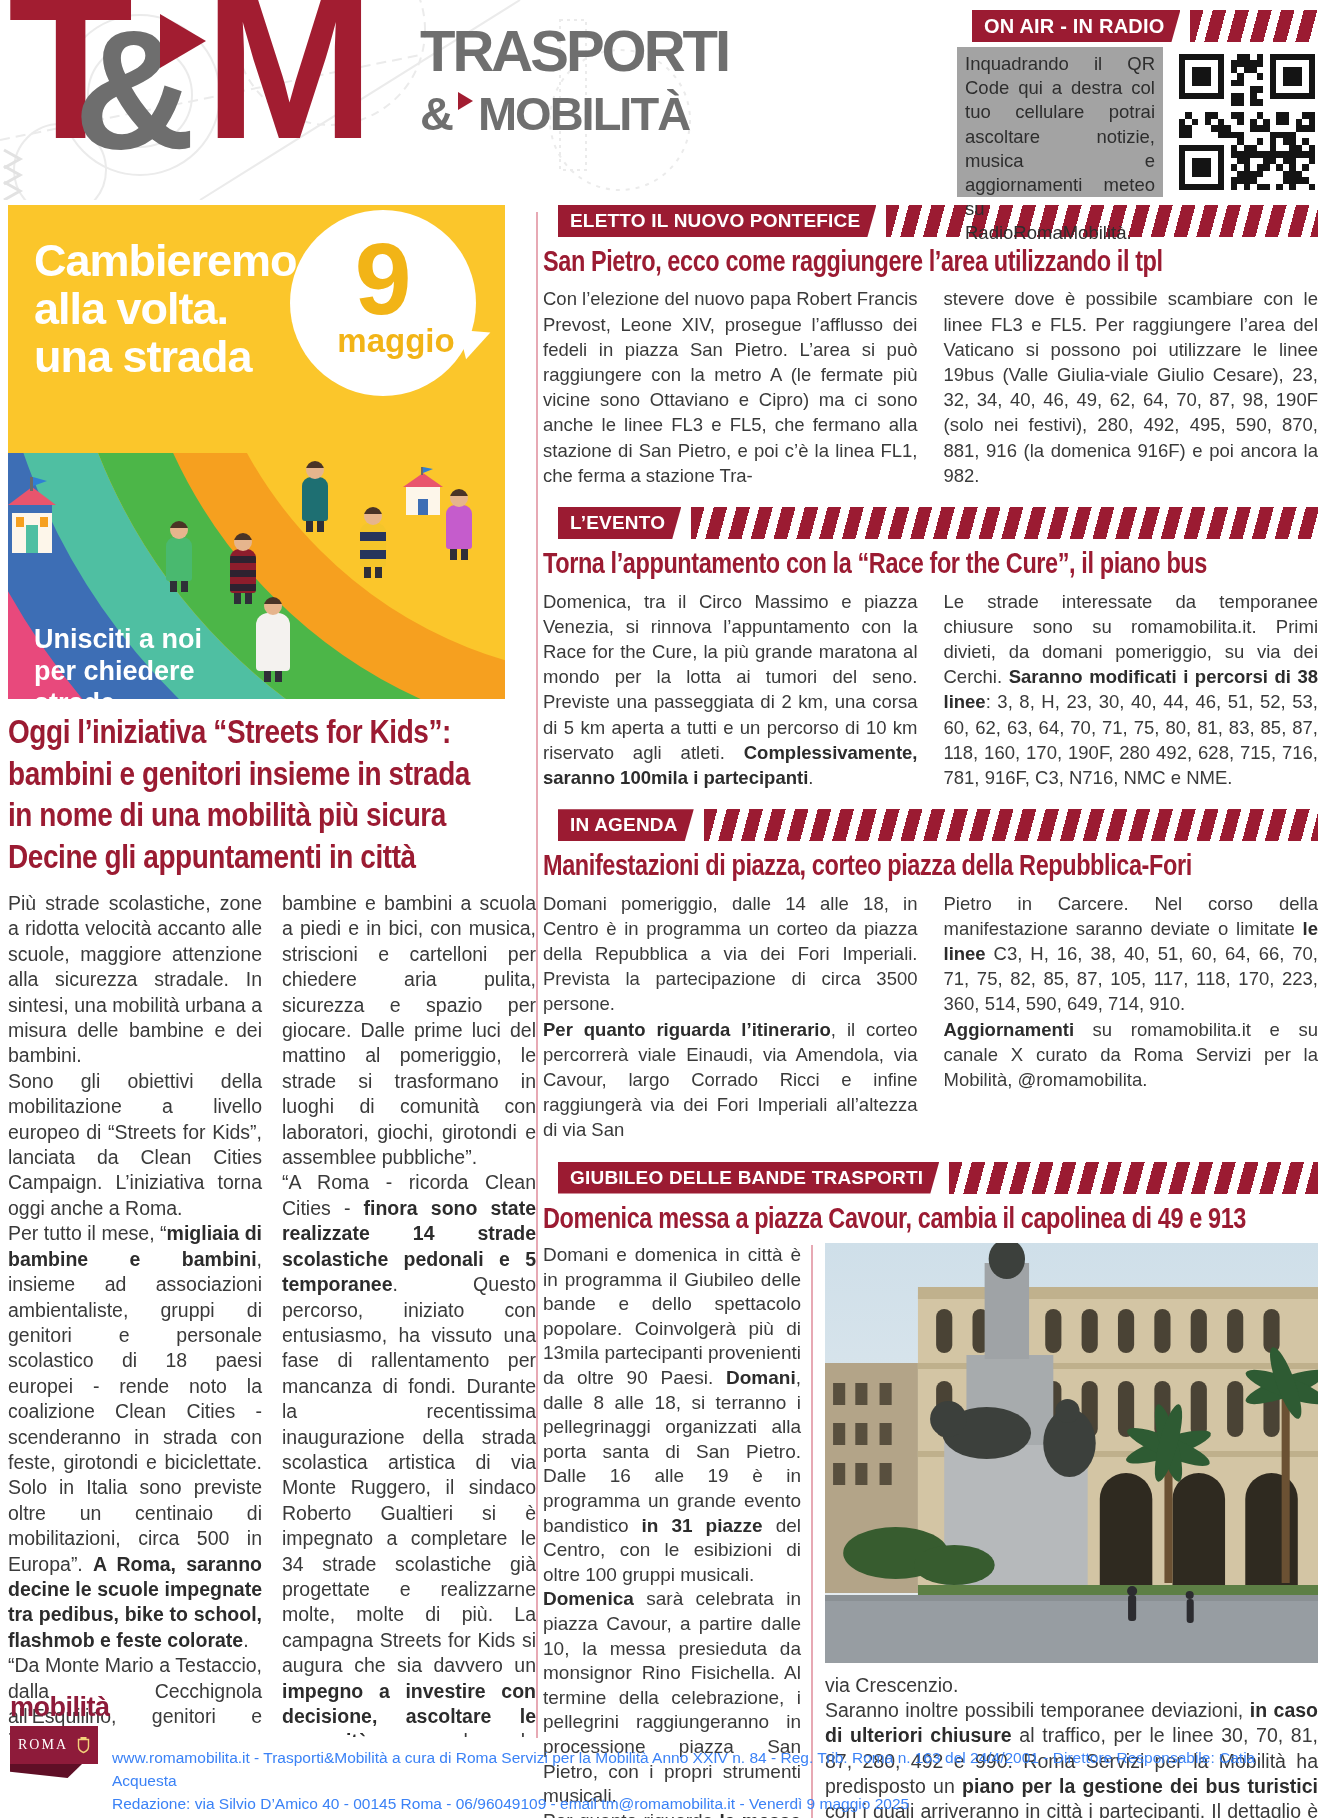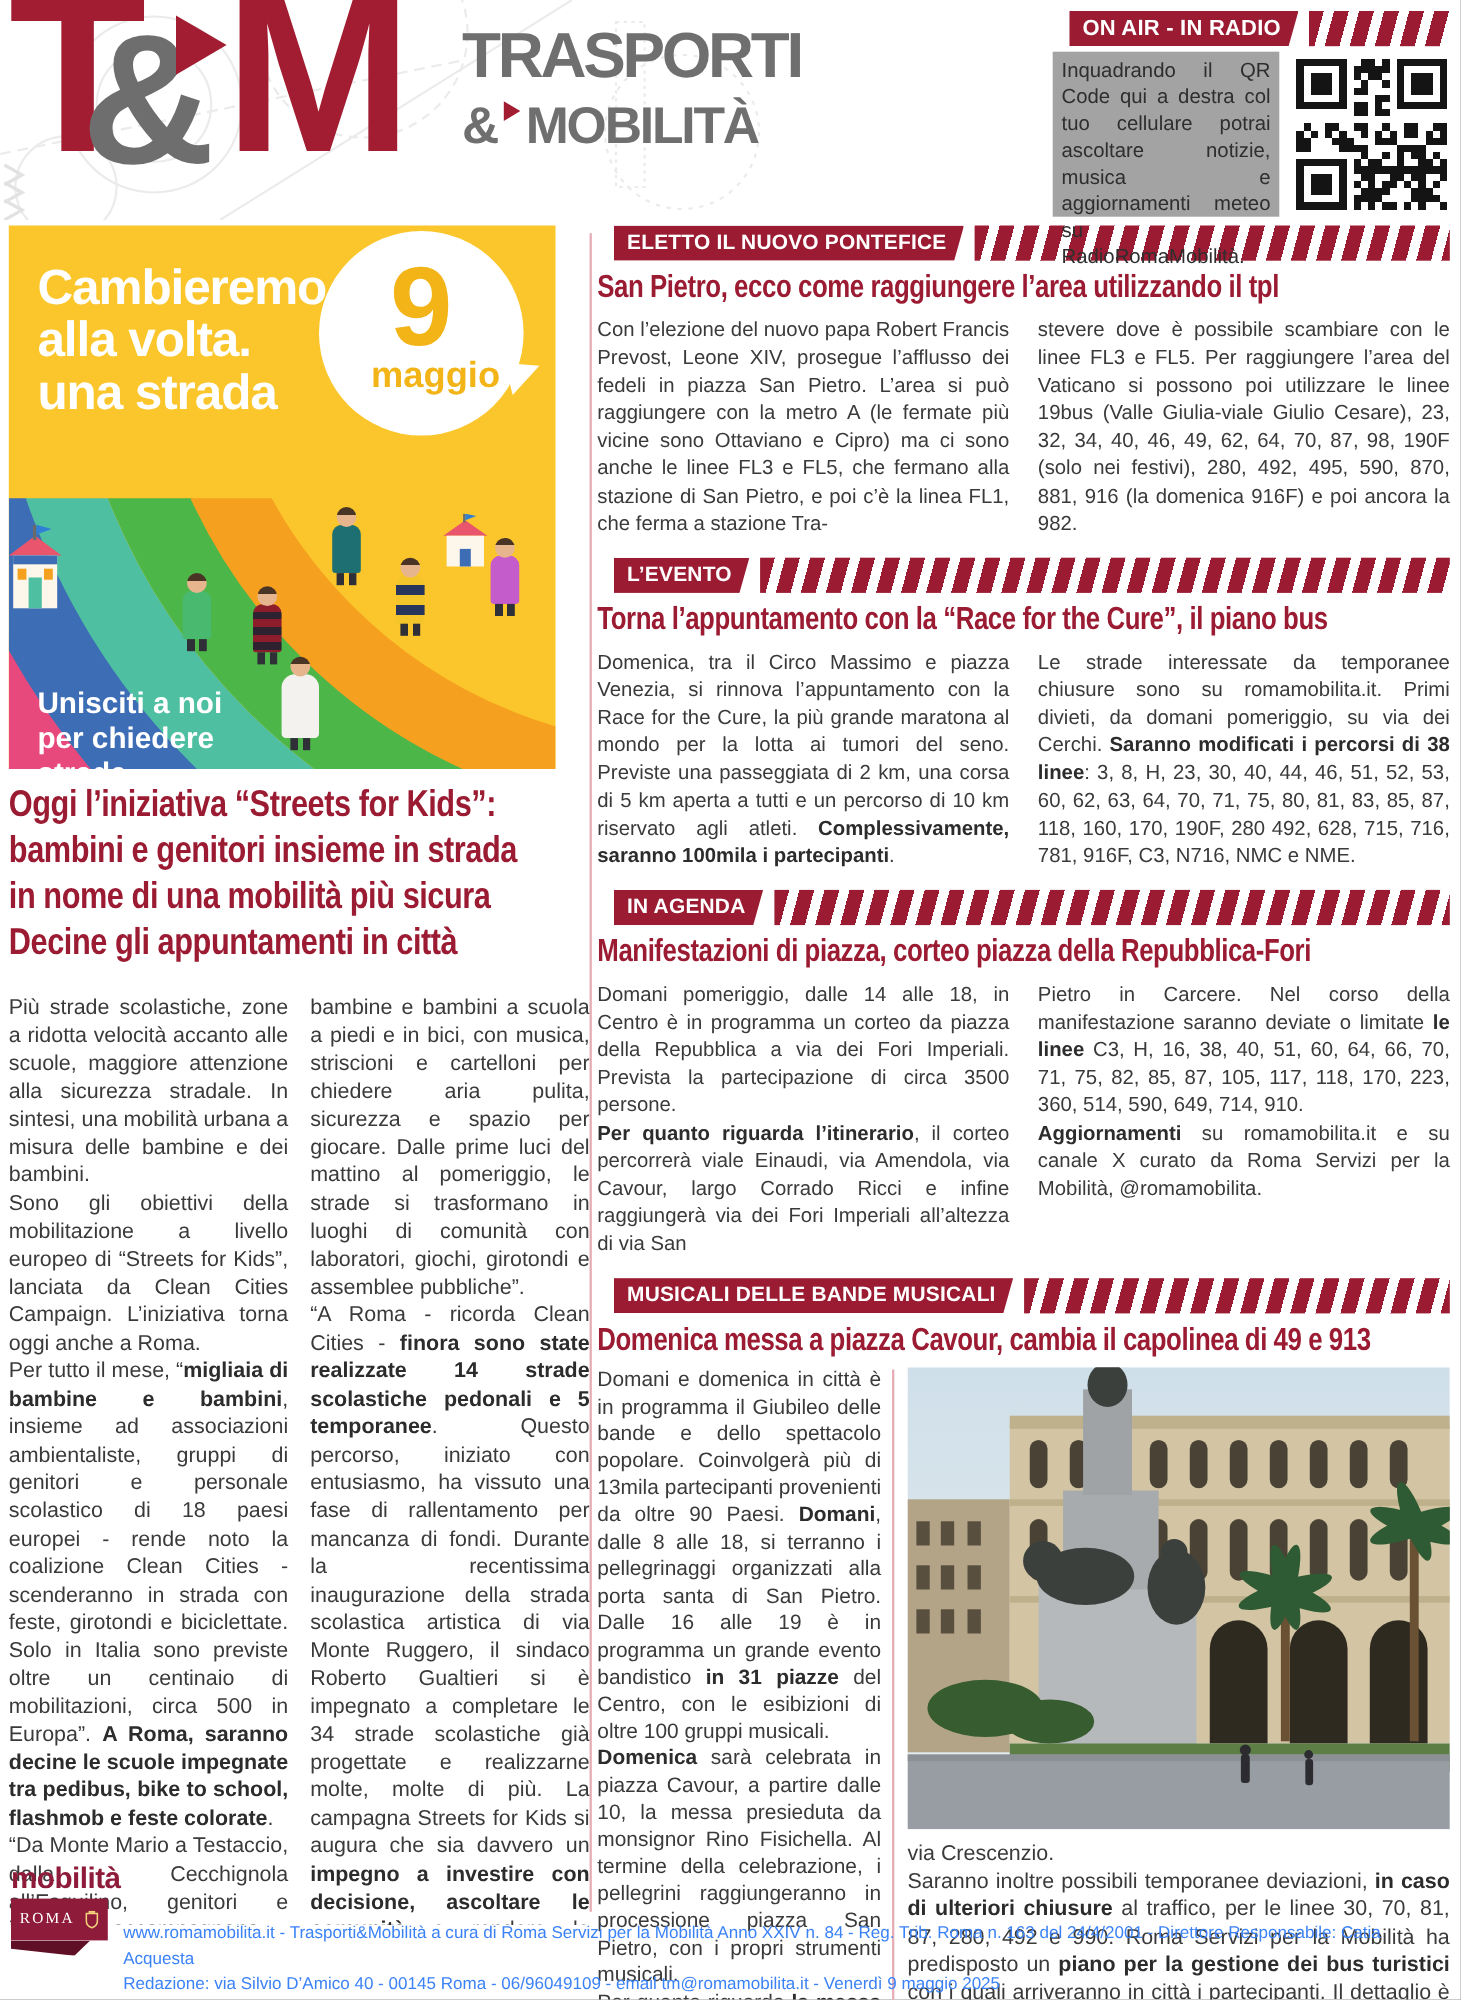--- a/index.html
+++ b/index.html
@@ -57,21 +57,21 @@
     background:linear-gradient(90deg,#2f2f38 0 38%,transparent 38% 62%,#2f2f38 62% 100%);}
   .kid{width:26px;height:44px;}
   .kid.k1{left:158px;top:332px;background:#49b96f;}
   .kid.k2{left:222px;top:344px;background:repeating-linear-gradient(#8e1d2c 0 7px,#2e2230 7px 14px);}
   .kid.k3{left:294px;top:272px;background:#1e6f72;}
   .kid.k4{left:352px;top:318px;background:repeating-linear-gradient(#f4c52a 0 9px,#27355c 9px 18px);}
   .kid.k5{left:438px;top:300px;background:#c55ccc;}
   .kid.k6{left:248px;top:408px;width:34px;height:58px;background:#f4f2ef;border-radius:12px 12px 4px 4px;}
   .lead-headline{margin:12px 0 0 0;font-size:34px;line-height:41.5px;font-weight:bold;color:#9B1B32;
     width:642px;transform:scaleX(0.822);transform-origin:0 0;letter-spacing:-0.5px;white-space:nowrap;}
-  .lead-cols{display:flex;gap:20px;margin-top:27px;height:846px;overflow:hidden;}
+  .lead-cols{display:flex;gap:20px;margin-top:14px;height:846px;overflow:hidden;}
   .lead-col{width:254px;font-size:19.5px;line-height:25.4px;color:#3a3a3a;}
   .para{margin:0;text-align:justify;}
   .para b{color:#2c2c2c;}
   
   .right-zone{position:absolute;left:543px;top:205px;width:775px;}
   .article{margin-bottom:19px;}
   .article-title{font-weight:bold;color:#9B1B32;font-size:29px;line-height:1.05;margin:9px 0 10px 0;
     width:956px;transform:scaleX(0.81);transform-origin:0 0;letter-spacing:-0.5px;white-space:nowrap;}
   .art-cols{display:flex;gap:26px;}
   .art-col{flex:1;font-size:18.5px;line-height:25.2px;}
@@ -404,21 +404,21 @@
           </div>
         <div class="art-col">
             <p class="para"><span>Pietro in Carcere. Nel corso della manifestazione saranno deviate o limitate </span><b>le linee</b><span> C3, H, 16, 38, 40, 51, 60, 64, 66, 70, 71, 75, 82, 85, 87, 105, 117, 118, 170, 223, 360, 514, 590, 649, 714, 910.</span></p>
             <p class="para"><b>Aggiornamenti</b><span> su romamobilita.it e su canale X curato da Roma Servizi per la Mobilità, @romamobilita.</span></p>
           </div>
       </div>
     </article>
 
     <article class="article">
       <div class="kicker">
-        <div class="kicker-solid">MUSICALI DELLE BANDE MUSICALI</div>
+        <div class="kicker-solid">GIUBILEO DELLE BANDE TRASPORTI</div>
         <div class="kicker-stripes"></div>
       </div>
       <h2 class="article-title">Domenica messa a piazza Cavour, cambia il capolinea di 49 e 913</h2>
       <div class="g-row">
         <div class="g-col">
             <p class="para"><span>Domani e domenica in città è in programma il Giubileo delle bande e dello spettacolo popolare. Coinvolgerà più di 13mila partecipanti provenienti da oltre 90 Paesi. </span><b>Domani</b><span>, dalle 8 alle 18, si terranno i pellegrinaggi organizzati alla porta santa di San Pietro. Dalle 16 alle 19 è in programma un grande evento bandistico </span><b>in 31 piazze</b><span> del Centro, con le esibizioni di oltre 100 gruppi musicali.</span></p>
             <p class="para"><b>Domenica</b><span> sarà celebrata in piazza Cavour, a partire dalle 10, la messa presieduta da monsignor Rino Fisichella. Al termine della celebrazione, i pellegrini raggiungeranno in processione piazza San Pietro, con i propri strumenti musicali.</span></p>
             <p class="para"><span>Per quanto riguarda </span><b>la messa in piazza Cavour</b></p>
           </div>
         <div class="g-rule"></div>

